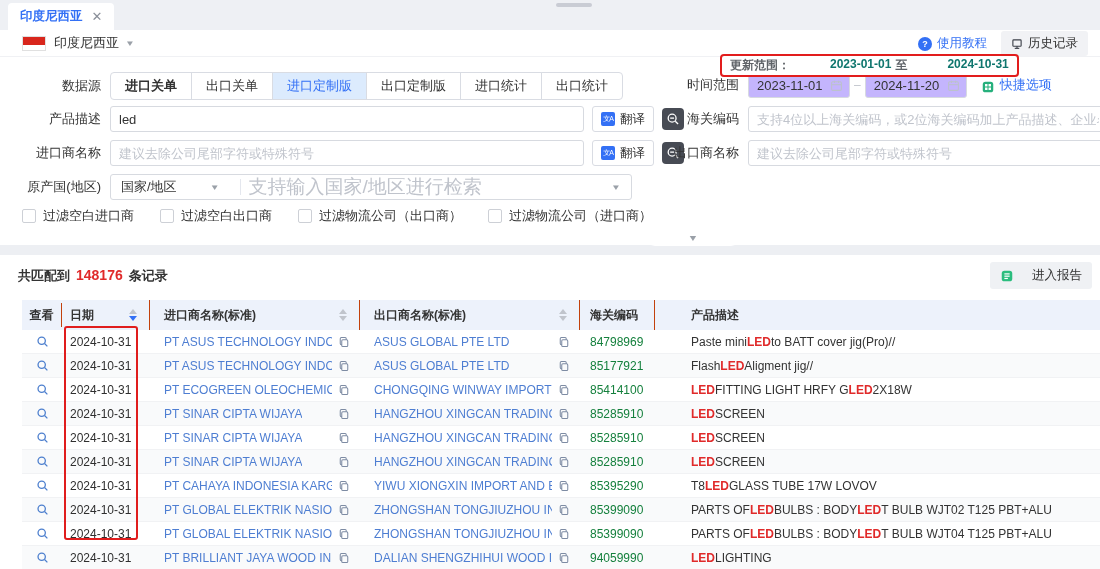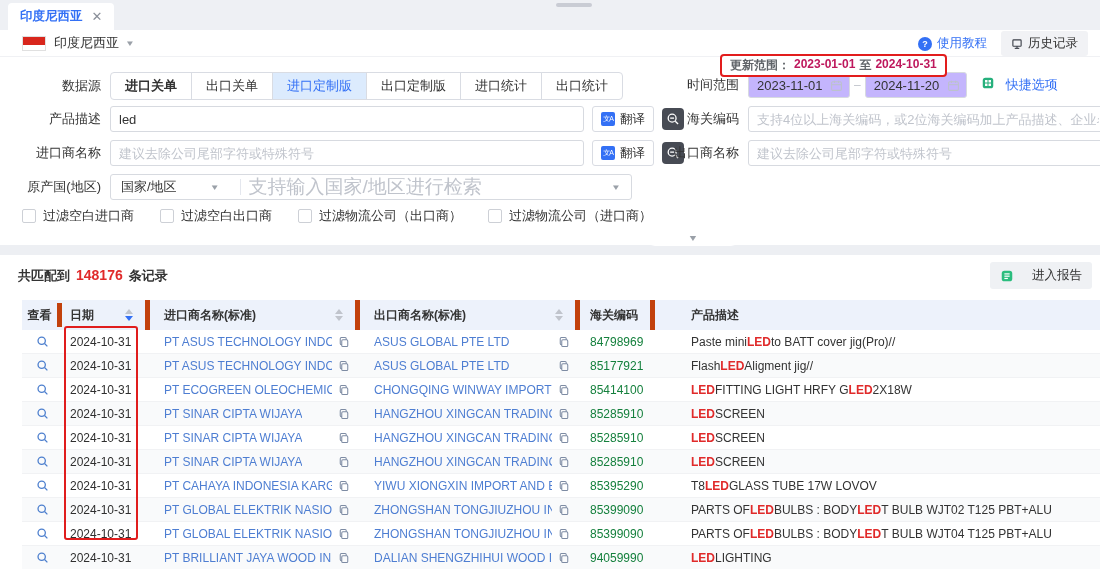--- a/index.html
+++ b/index.html
@@ -22,21 +22,21 @@
   .topbar-right { position:absolute; right:12px; top:0; height:27px; display:flex; align-items:center; gap:14px; }
   .tutorial { display:flex; align-items:center; gap:5px; color:#3370f5; font-size:12.5px; cursor:pointer; }
   .q-circle { width:14px; height:14px; border-radius:50%; background:#3370f5; color:#fff; font-size:9px; font-weight:700; display:flex; align-items:center; justify-content:center; }
   .history-btn { display:flex; align-items:center; gap:5px; background:#f1f2f5; border-radius:3px; padding:4px 10px; font-size:12.5px; color:#333; cursor:pointer; }
   .fav-star { position:absolute; right:-8px; top:33px; color:#f7b500; font-size:16px; }
 
   
   .update-notice { position:absolute; left:720px; top:54px; z-index:6; background:#fff; border:2px solid #e21d1d; border-radius:4px;
                    padding:1px 8px; display:flex; gap:4px; font-size:12px; font-weight:700; white-space:nowrap; }
   .update-notice .lbl { color:#5f6368; }
-  .update-notice .dt { color:#be185d; }
+  .update-notice .dt { color:#0f766e;margin-left:36px; }
   .update-notice .mid { color:#5f6368; }
 
   
   .filter-panel { position:relative; height:188px; background:#fff; }
   .form-row { position:absolute; display:flex; align-items:center; }
   .f-label { width:100px; text-align:right; padding-right:9px; font-size:13px; color:#333; flex:none; }
   .f-label-r { width:112px; text-align:right; padding-right:9px; font-size:13px; color:#333; flex:none; }
 
   .seg-group { display:flex; }
   .seg { height:28px; line-height:26px; padding:0 14px; border:1px solid #d9dce3; margin-left:-1px; background:#fff; font-size:13px; color:#333; cursor:pointer; }
@@ -57,41 +57,41 @@
   .translate-btn span.t { font-size:12.5px; color:#333; }
   .dark-btn { width:22px; height:22px; border-radius:4px; background:#474b54; margin-left:8px; display:flex; align-items:center; justify-content:center; cursor:pointer; }
 
   .origin-box { width:522px; height:26px; border:1px solid #d7dae0; border-radius:3px; display:flex; align-items:center; background:#fff; }
   .origin-sel { display:flex; align-items:center; gap:33px; padding:0 10px; font-size:13px; color:#333; cursor:pointer; }
   .origin-div { width:1px; height:16px; background:#e4e7ee; }
   .origin-box input { border:none; flex:1; height:24px; font-size:19px; padding:0 8px; outline:none; font-family:inherit; }
   .origin-box input::placeholder { color:#c0c4cc; }
   .origin-box .chev { margin-right:10px; margin-left:0; }
 
-  .quick { display:flex; align-items:flex-start; gap:11px; margin-left:14px; color:#3370f5; font-size:13px; cursor:pointer; }
+  .quick { display:flex; align-items:flex-end; gap:5px; margin-left:14px; color:#3370f5; font-size:13px; cursor:pointer; }
 
   .filters { display:flex; gap:26px; }
   .cb-item { display:flex; align-items:center; gap:7px; cursor:pointer; }
   .cbx { width:14px; height:14px; border:1px solid #cdd0d6; border-radius:2px; background:#fff; flex:none; }
   .cb-item span.l { font-size:13px; color:#333; }
 
   .panel-gap { height:10px; background:#edeff3; }
   .collapse-handle { position:absolute; left:645px; top:230px; width:96px; height:16px; background:#fff; z-index:5;
                      border-radius:0 0 10px 10px; display:flex; align-items:center; justify-content:center; cursor:pointer; }
   .collapse-handle .chev { margin:0; font-size:11px; }
 
   
   .results { position:relative; background:#fff; height:314px; }
   .summary { position:absolute; left:18px; top:12px; font-size:13px; font-weight:700; color:#333; display:flex; gap:6px; align-items:baseline; }
   .summary .cnt { color:#e02a2a; font-size:14px; }
   .report-btn { position:absolute; right:8px; top:7px; display:flex; align-items:center; gap:18px; background:#eff1f4; border-radius:3px; padding:5px 10px; font-size:12.5px; color:#333; cursor:pointer; }
 
   .tbl { position:absolute; left:22px; right:0; top:45px; }
   .thead { display:flex; height:30px; background:#edf2fb; align-items:center; font-weight:700; font-size:12px; color:#333; }
-  .th { display:flex; align-items:center; height:30px; border-right:5px solid #c2410c; padding-right:12px; }
+  .th { display:flex; align-items:center; height:30px; border-right:1px solid #c2410c; padding-right:12px; }
   .th:last-child { border-right:none; }
   .tr { display:flex; height:24px; align-items:center; border-bottom:1px solid #f1f2f4; font-size:12px; background:#fff; }
   .tr.alt { background:#f9fafb; }
 
   .col-view { width:40px; justify-content:center; padding-right:0 !important; }
   .col-date { width:88px; padding-left:8px; }
   .col-imp  { width:210px; padding-left:14px; }
   .col-exp  { width:220px; padding-left:14px; }
   .col-hs   { width:75px; padding-left:10px; }
   .col-desc { flex:1; padding-left:36px; }

